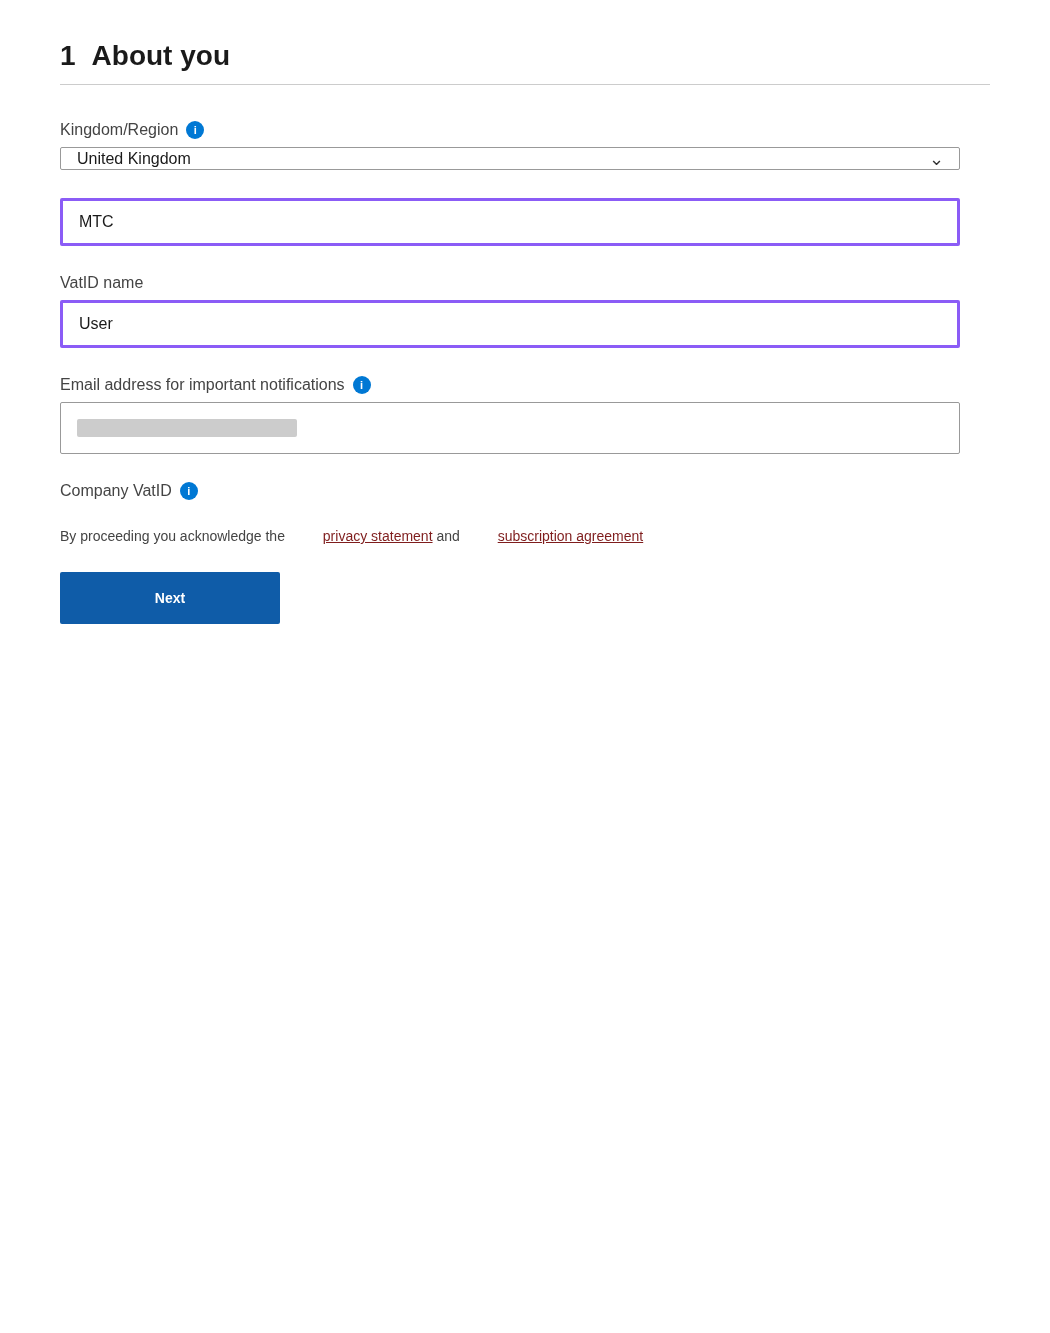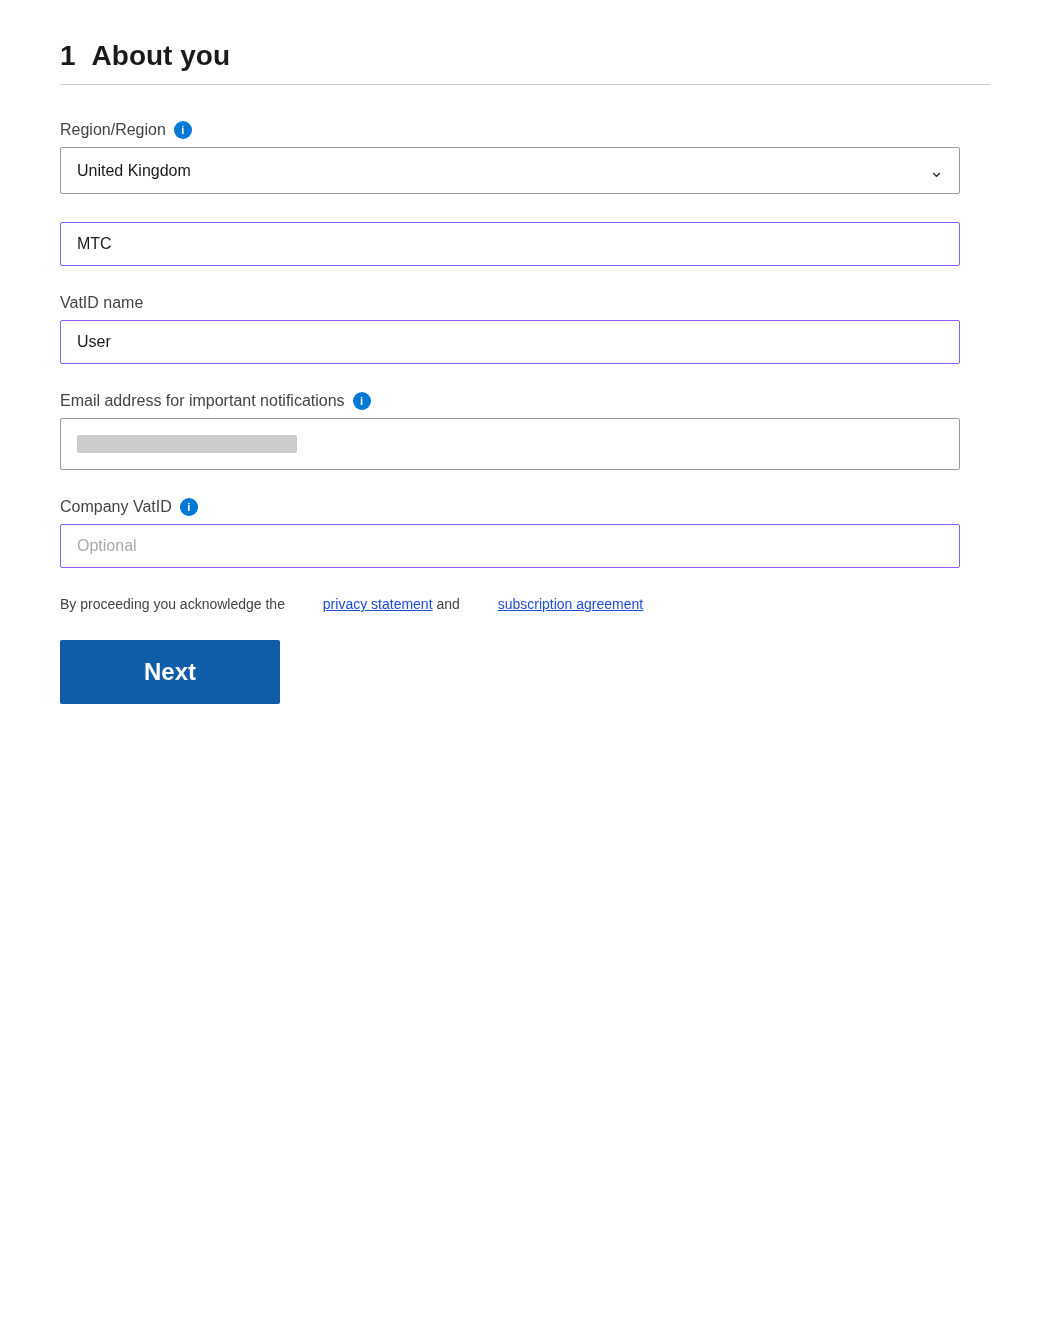--- a/index.html
+++ b/index.html
@@ -72,39 +72,39 @@
       font-size: 11px;
       font-weight: 700;
       cursor: pointer;
       flex-shrink: 0;
     }
 
     .form-control {
       width: 100%;
       padding: 12px 16px;
       font-size: 16px;
-      border: 1px solid #8b5cf6;
+      border: 3px solid #8b5cf6;
       border-radius: 2px;
       color: #1a1a1a;
       background: #ffffff;
       outline: none;
     }
 
     .form-control::placeholder {
       color: #aaaaaa;
     }
 
     .select-wrapper {
       position: relative;
       width: 100%;
     }
 
     .select-control {
       width: 100%;
-      padding: 14px 16px;
+      padding: 2px 16px;
       font-size: 16px;
       border: 1px solid #999999;
       border-radius: 2px;
       color: #1a1a1a;
       background: #ffffff;
       outline: none;
       appearance: none;
       -webkit-appearance: none;
       cursor: pointer;
     }
@@ -139,32 +139,32 @@
     }
 
     .legal-text {
       font-size: 14px;
       color: #444444;
       margin-bottom: 28px;
       margin-top: 4px;
     }
 
     .legal-text a {
-      color: #1d4ed8;
+      color: #7f1d1d;
       text-decoration: underline;
       cursor: pointer;
       padding-left: 34px;
     }
 
     .next-button {
       background-color: #0f5ca8;
       color: #ffffff;
       border: none;
       padding: 18px 48px;
-      font-size: 24px;
+      font-size: 14px;
       font-weight: 600;
       cursor: pointer;
       border-radius: 2px;
       min-width: 220px;
     }
   </style>
 </head>
 <body>
 
 <div class="page-header">
@@ -172,21 +172,21 @@
   <h1 class="page-title">About you</h1>
 </div>
 
 <hr class="divider">
 
 <div class="form-container">
 
   
   <div class="form-group">
     <div class="form-label">
-      <span>Region/Region</span>
+      <span>Kingdom/Region</span>
       <span class="info-icon" title="More information">i</span>
     </div>
     <div class="select-wrapper">
       <select class="select-control">
         <option value="United Kingdom" selected="">United Kingdom</option>
         <option value="United States">United States</option>
         <option value="Canada">Canada</option>
         <option value="Australia">Australia</option>
         <option value="Germany">Germany</option>
         <option value="France">France</option>
@@ -220,21 +220,20 @@
   </div>
 
   
 
   
   <div class="form-group">
     <div class="form-label">
       <span>Company VatID</span>
       <span class="info-icon" title="More information">i</span>
     </div>
-    <input type="text" class="form-control" placeholder="Optional" style="">
   </div>
 
   
   <div class="legal-text">
     <span>By proceeding you acknowledge the </span><a href="#">privacy statement</a><span> and </span><a href="#">subscription agreement</a>
   </div>
 
   
   <button class="next-button">Next</button>
 

